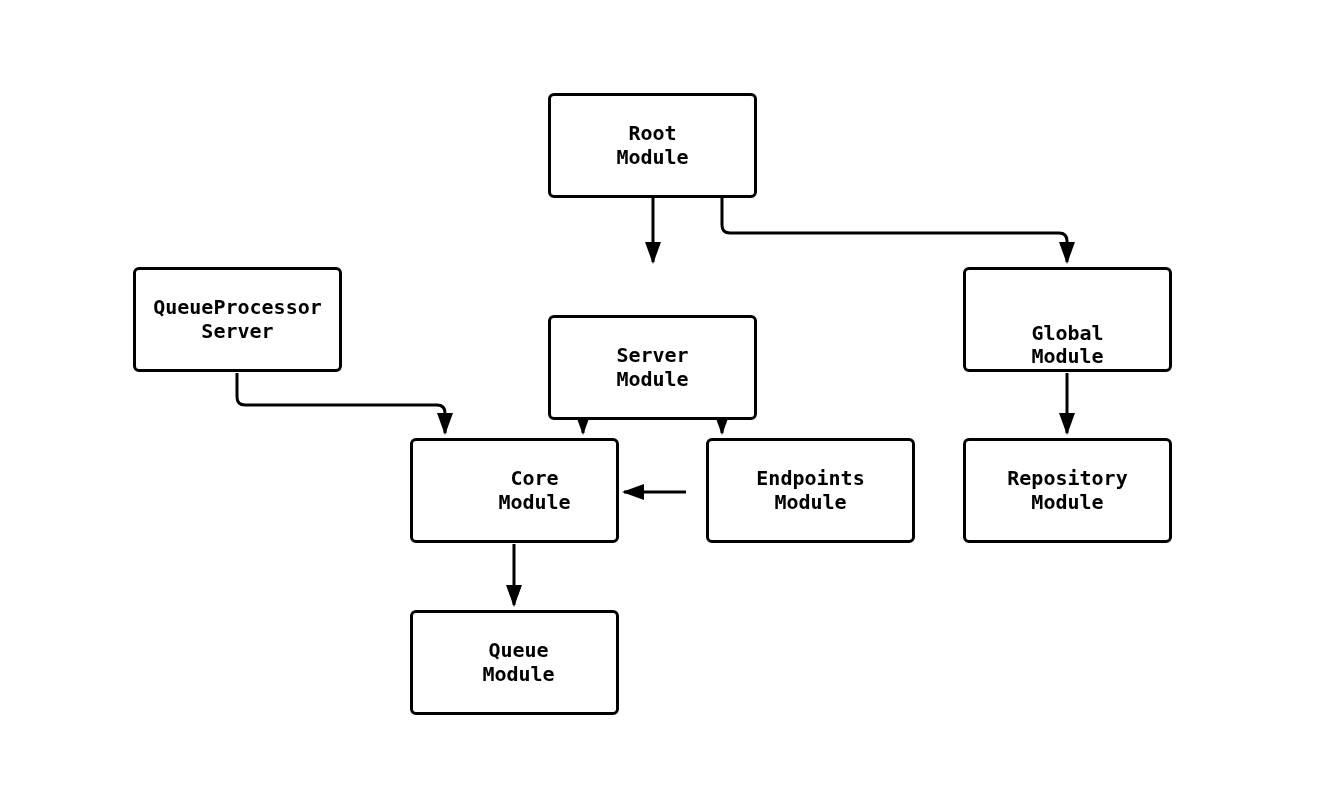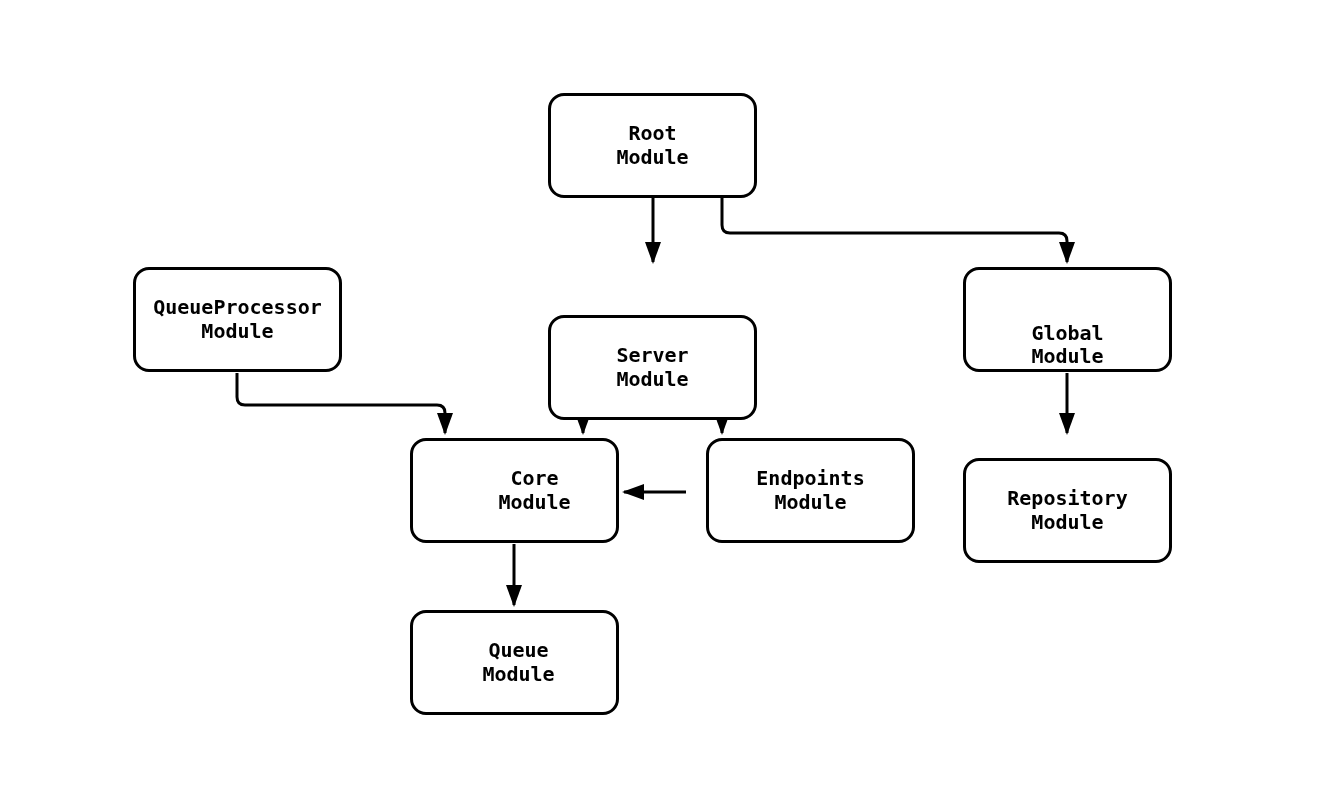--- a/index.html
+++ b/index.html
@@ -26,39 +26,39 @@
     fill: none;
   }
   .node {
     position: absolute;
     z-index: 2;
     width: 209px;
     height: 105px;
     box-sizing: border-box;
     background: #ffffff;
     border: 3px solid #000000;
-    border-radius: 16px;
+    border-radius: 6px;
     display: flex;
     align-items: center;
     justify-content: center;
     text-align: center;
     font-family: "DejaVu Sans Mono", "Liberation Mono", monospace;
     font-weight: bold;
     font-size: 20px;
     line-height: 1.18;
     color: #000000;
     white-space: pre-line;
   }
   .node-root          { left: 548px;  top: 93px;  }
   .node-queueprocessor{ left: 133px;  top: 267px; }
   .node-server        { left: 548px;  top: 268px; margin-top: 47px; }
   .node-global        { left: 963px;  top: 267px; align-items: flex-end; }
   .node-core          { left: 410px;  top: 438px; padding-left: 40px; }
   .node-endpoints     { left: 706px;  top: 438px; }
-  .node-repository    { left: 963px;  top: 438px; margin-top: 20px; }
+  .node-repository    { left: 963px;  top: 438px; }
   .node-queue         { left: 410px;  top: 610px; padding-left: 8px; }
 </style>
 </head>
 <body>
 
 <div class="diagram">
 
   <svg class="edges-layer" width="1337" height="809" viewBox="0 0 1337 809">
     <defs>
       <marker id="arrowhead" viewBox="0 0 11 8" refX="10" refY="4" markerUnits="userSpaceOnUse" markerWidth="22" markerHeight="16" orient="auto">
@@ -83,21 +83,21 @@
     <path class="edge" d="M514,544 L514,605" marker-end="url(#arrowhead)"></path>
   </svg>
 
   <div class="node node-root">
     <span>Root
 Module</span>
   </div>
 
   <div class="node node-queueprocessor">
     <span>QueueProcessor
-Module</span>
+Server</span>
   </div>
 
   <div class="node node-server">
     <span>Server
 Module</span>
   </div>
 
   <div class="node node-global">
     <span>Global
 Module</span>

